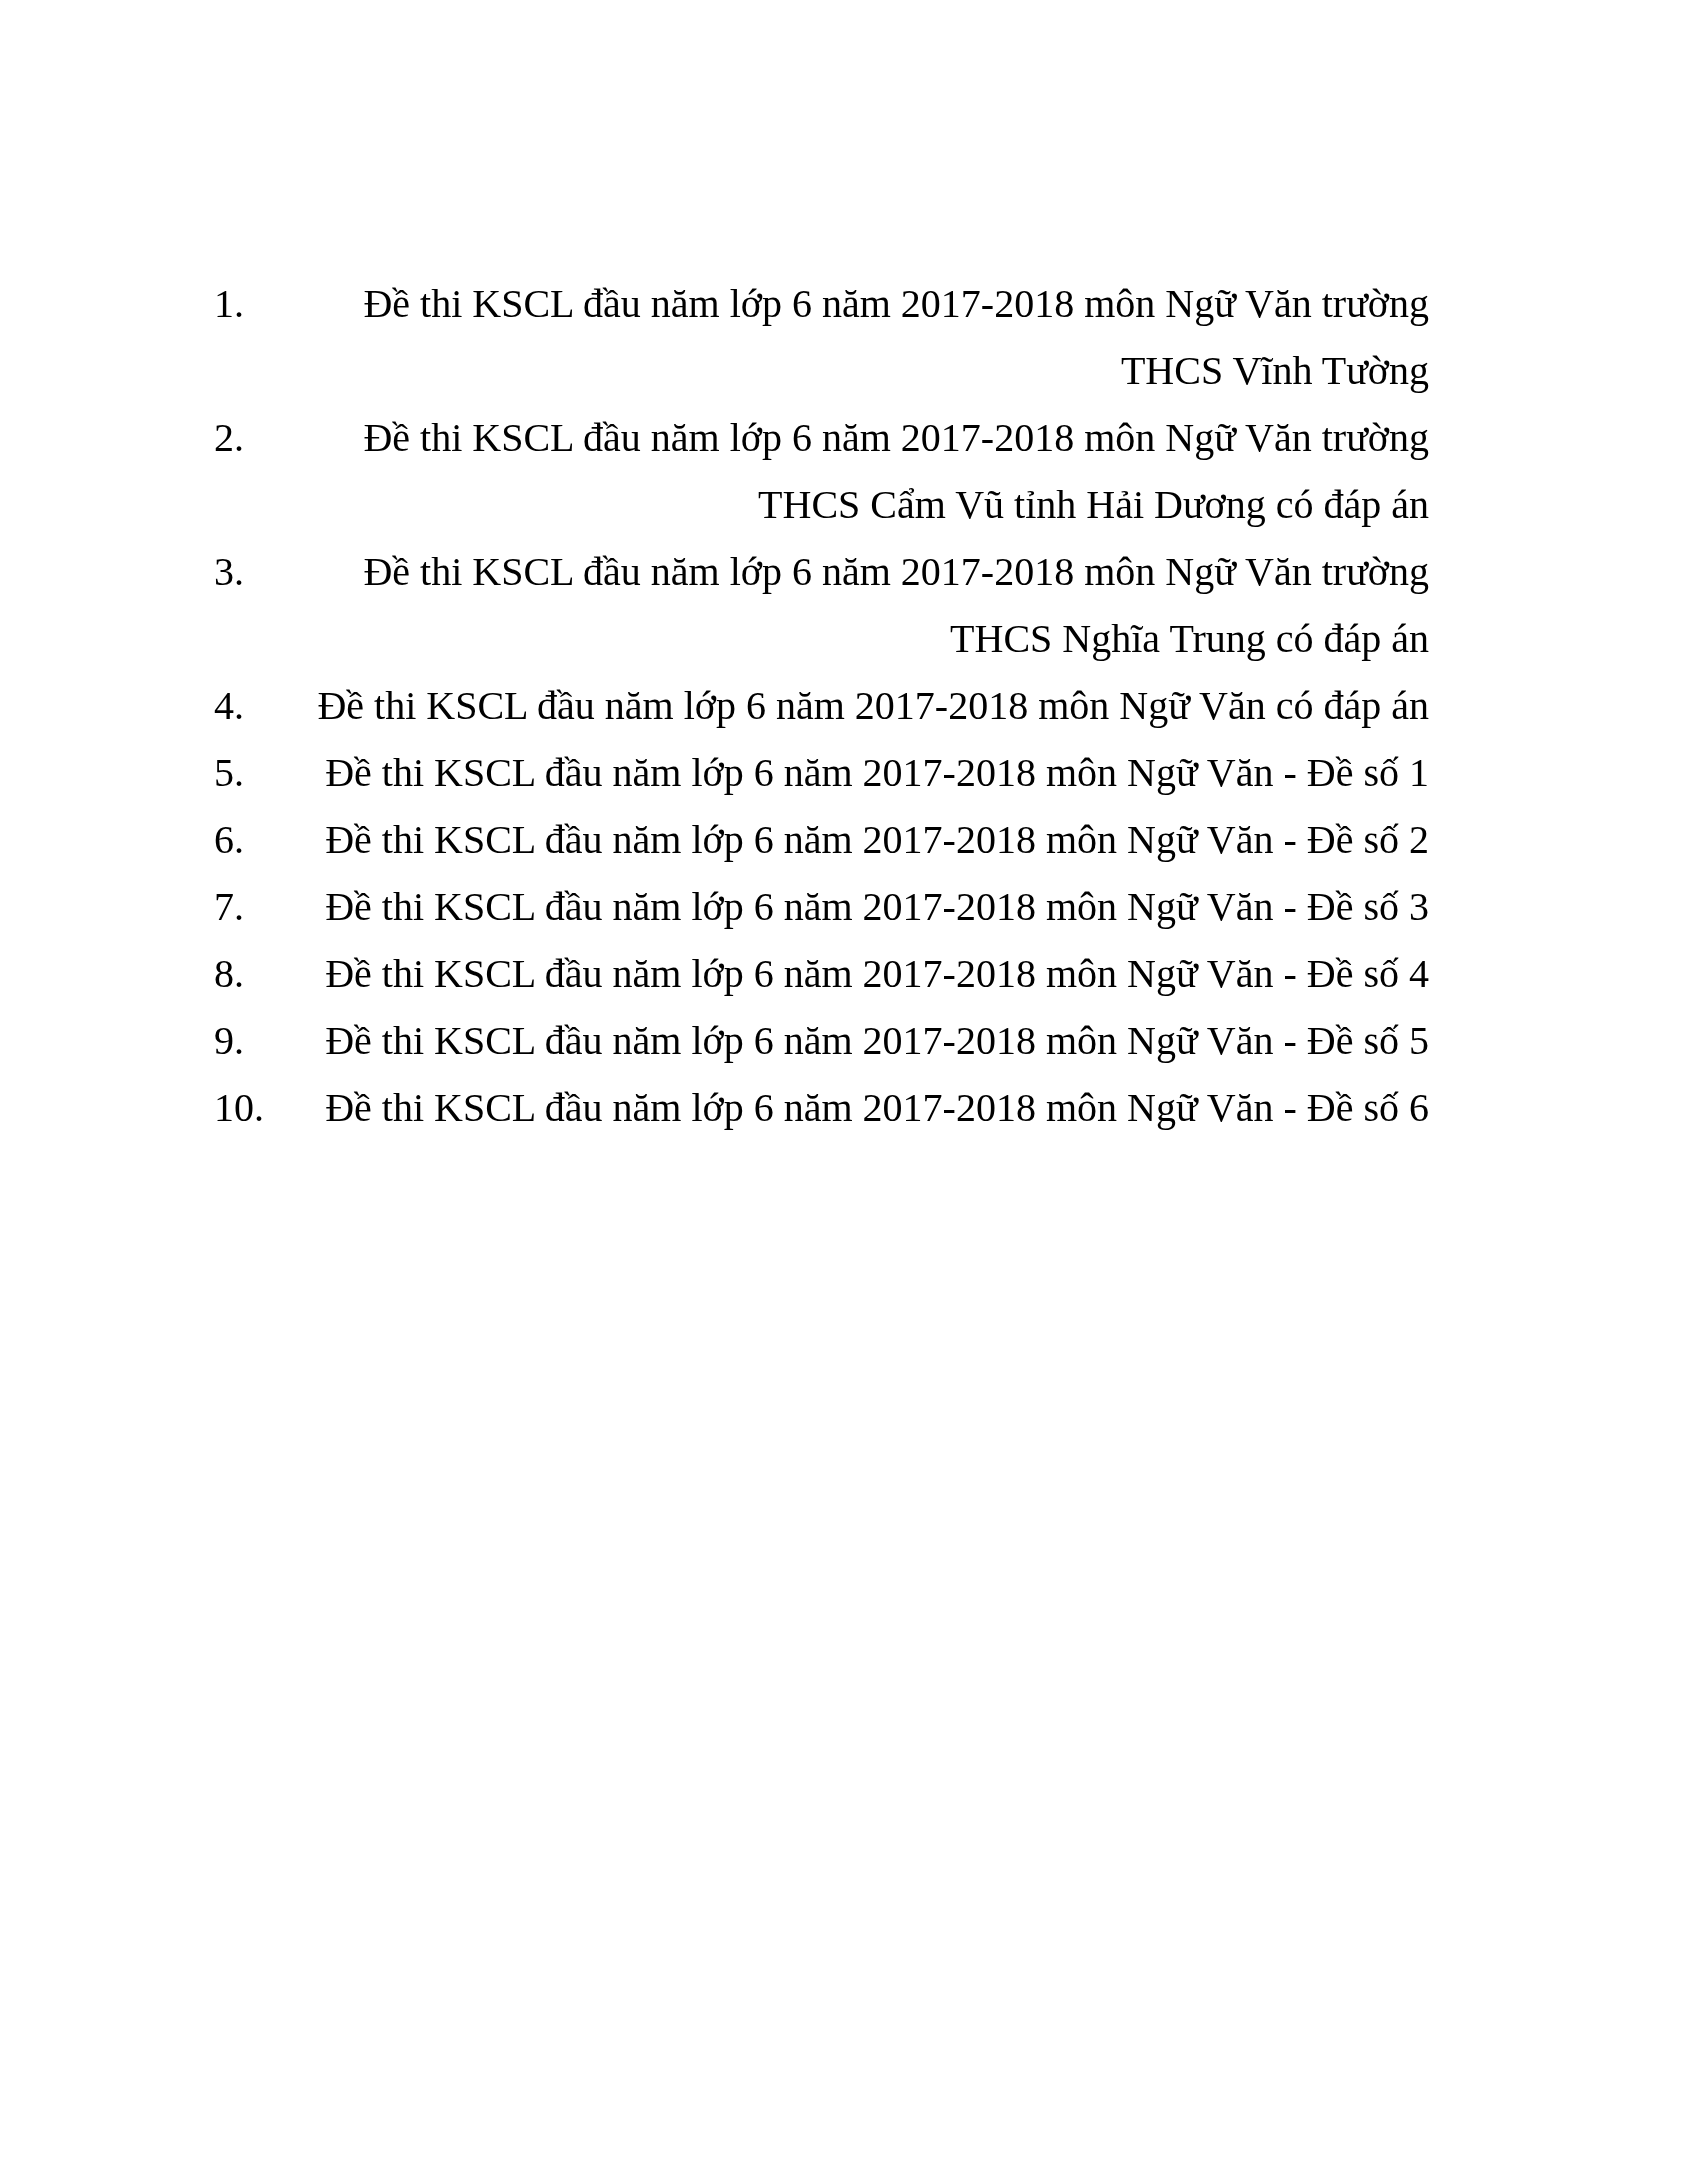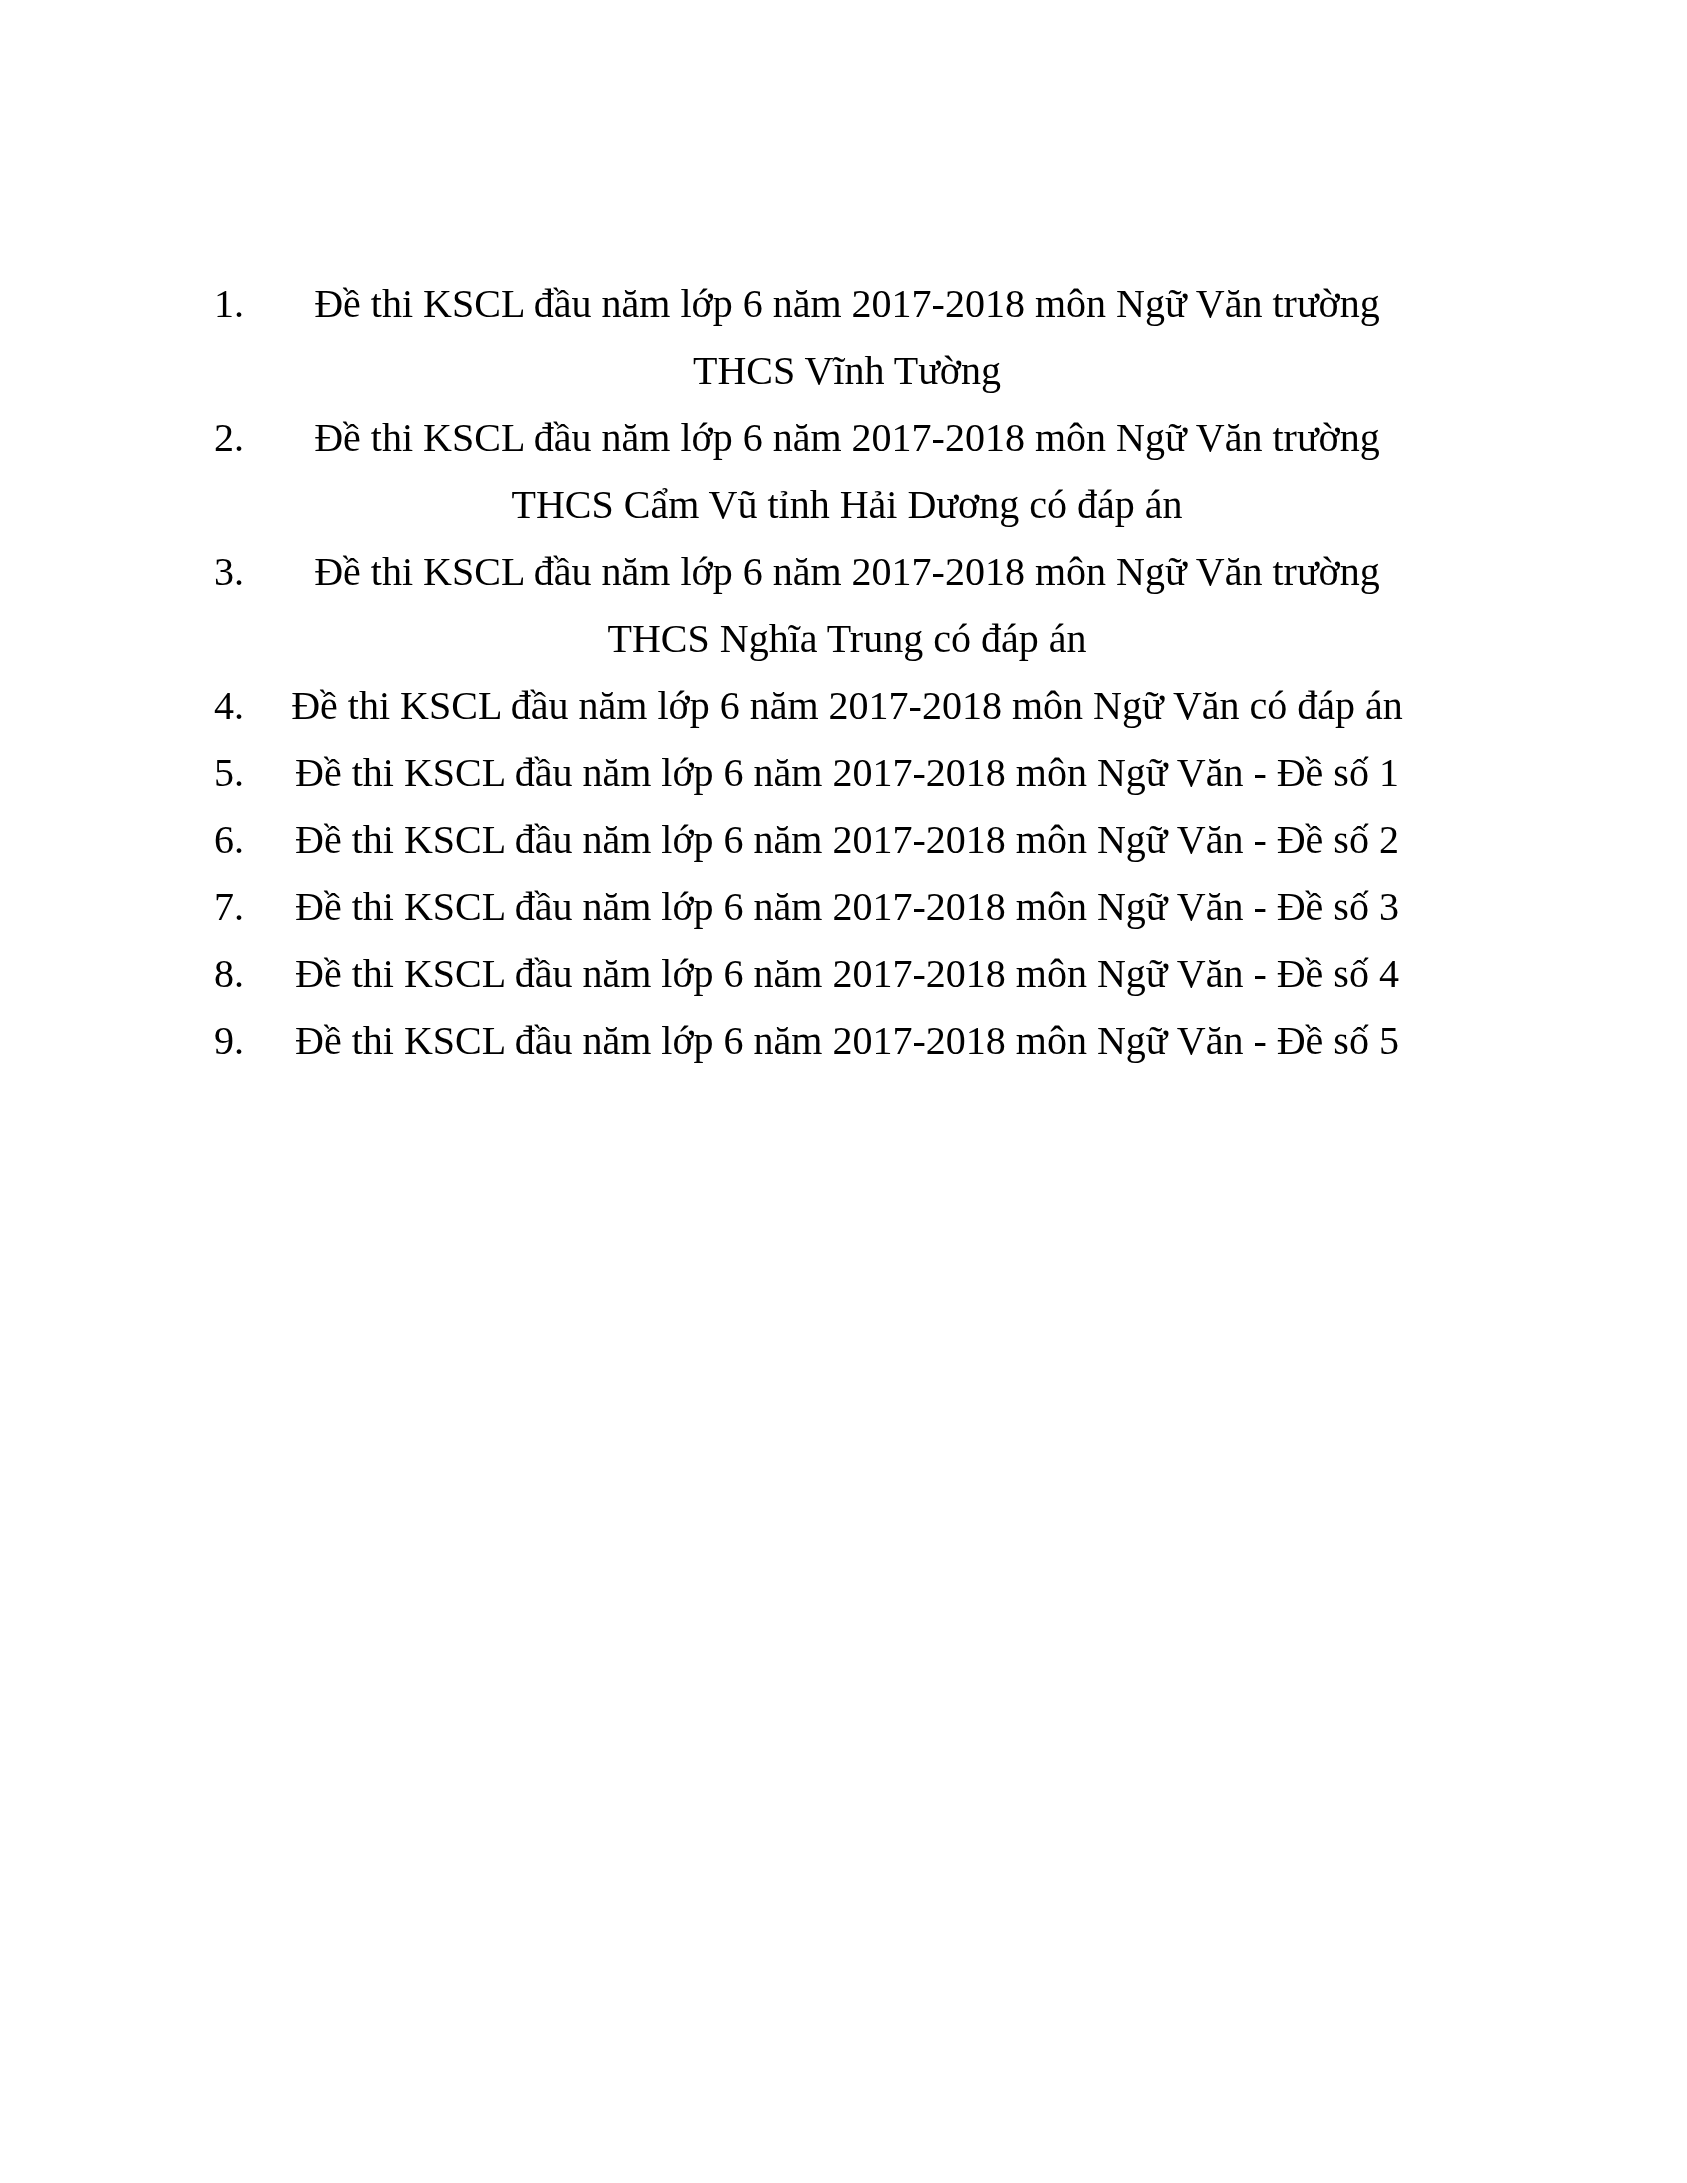--- a/index.html
+++ b/index.html
@@ -28,21 +28,21 @@
     display: flex;
     align-items: flex-start;
   }
   .list-item .num {
     flex: 0 0 51px;
     white-space: nowrap;
   }
   .list-item .txt {
     flex: 1 1 auto;
     min-width: 0;
-    text-align: center;
+    text-align: right;
   }
 </style>
 </head>
 <body>
 
 <div class="page">
   <div class="numbered-list">
 
     <div class="list-item">
       <span class="num">1.</span>
@@ -82,16 +82,20 @@
     <div class="list-item">
       <span class="num">8.</span>
       <span class="txt">Đề thi KSCL đầu năm lớp 6 năm 2017-2018 môn Ngữ Văn - Đề số 4</span>
     </div>
 
     <div class="list-item">
       <span class="num">9.</span>
       <span class="txt">Đề thi KSCL đầu năm lớp 6 năm 2017-2018 môn Ngữ Văn - Đề số 5</span>
     </div>
 
+    <div class="list-item">
+      <span class="num">10.</span>
+      <span class="txt">Đề thi KSCL đầu năm lớp 6 năm 2017-2018 môn Ngữ Văn - Đề số 6</span>
+    </div>
 
   </div>
 </div>
 
 
 </body></html>

